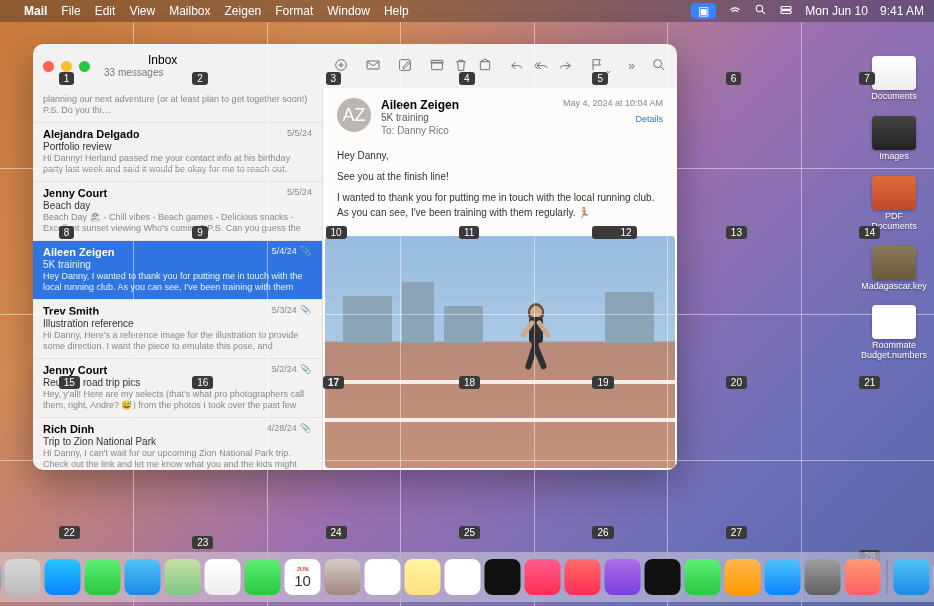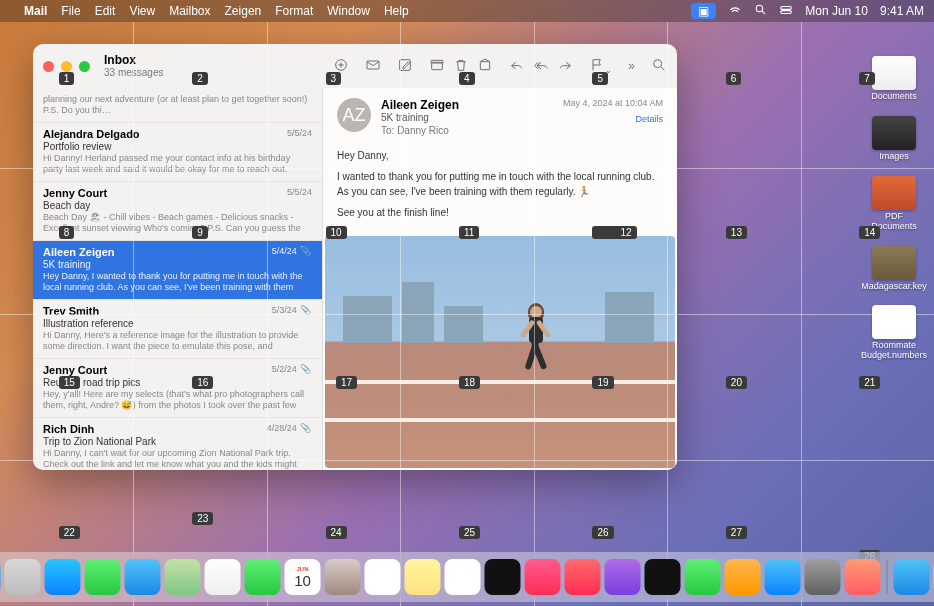--- a/index.html
+++ b/index.html
@@ -21,21 +21,21 @@
 .grid .hline { left:0; right:0; height:1px; }
 .numtag { position:absolute; background:#3a3a3a; color:#fff; font-size:10px; padding:1px 5px; border-radius:3px; pointer-events:none; font-weight:500; }
 
 
 .mail-window { position:absolute; left:33px; top:44px; width:644px; height:426px; background:#f4f2f0; border-radius:10px; box-shadow:0 12px 40px rgba(0,0,0,.35); overflow:hidden; display:flex; flex-direction:column; }
 .titlebar { height:44px; display:flex; align-items:center; padding:0 10px; gap:10px; }
 .traffic { display:flex; gap:7px; }
 .traffic span { width:11px; height:11px; border-radius:50%; display:block; }
 .tl-close{background:#ff5f57;} .tl-min{background:#febc2e;} .tl-max{background:#28c840;}
 .title-col { display:flex; flex-direction:column; line-height:1.1; margin-left:4px; }
-.title-col .t1{font-size:12px; font-weight:700;} .title-col .t2{font-size:10px; color:#777;}
+.title-col .t1{font-size:12px; font-weight:400;margin-left:44px;} .title-col .t2{font-size:10px; color:#777;}
 .toolbar { margin-left:auto; display:flex; gap:16px; color:#555; font-size:14px; align-items:center; }
 .toolbar svg { width:16px; height:16px; stroke:#666; fill:none; stroke-width:1.4; }
 .toolbar .grp { display:flex; gap:8px; }
 
 .mail-body { flex:1; display:flex; overflow:hidden; }
 .msg-list { width:290px; border-right:1px solid #ddd; overflow:hidden; font-size:10px; }
 .msg { padding:5px 10px 6px 10px; border-bottom:1px solid #e6e3e0; }
 .msg .row1 { display:flex; justify-content:space-between; }
 .msg .from { font-weight:600; font-size:11px; }
 .msg .date { font-size:9px; color:#888; }
@@ -248,22 +248,22 @@
           <div class="sb">5K training</div>
           <div class="to"><span>To:</span> <span>Danny Rico</span></div>
         </div>
         <div class="rh-meta">
           <div>May 4, 2024 at 10:04 AM</div>
           <span class="det">Details</span>
         </div>
       </div>
       <div class="reader-body">
         <p>Hey Danny,</p>
+        <p>See you at the finish line!</p>
         <p>I wanted to thank you for putting me in touch with the local running club. As you can see, I've been training with them regularly. 🏃🏼</p>
-        <p>See you at the finish line!</p>
       </div>
       <div class="reader-img">
         <div class="bldg" style="left:5%;width:14%;height:20%"></div>
         <div class="bldg" style="left:22%;width:9%;height:26%"></div>
         <div class="bldg" style="left:34%;width:11%;height:16%"></div>
         <div class="bldg" style="left:80%;width:14%;height:22%"></div>
         <div class="track"></div>
         <div class="runner">
           <div class="hair"></div>
             <div class="head"></div>
@@ -320,27 +320,27 @@
     <div class="numtag" style="left: 859.286px; top: 50px;">7</div>
     <div class="numtag" style="left: 58.7143px; top: 204px;">8</div>
     <div class="numtag" style="left: 192.143px; top: 204px;">9</div>
     <div class="numtag" style="left: 325.571px; top: 204px;">10</div>
     <div class="numtag" style="left: 459px; top: 204px;">11</div>
     <div class="numtag" style="left: 592.429px; top: 204px; padding-left: 28px;">12</div>
     <div class="numtag" style="left: 725.857px; top: 204px;">13</div>
     <div class="numtag" style="left: 859.286px; top: 204px;">14</div>
     <div class="numtag" style="left: 58.7143px; top: 354px;">15</div>
     <div class="numtag" style="left: 192.143px; top: 354px;">16</div>
-    <div class="numtag" style="left: 336px; top: 354px;">17</div>
+    <div class="numtag" style="left: 323px; top: 354px; font-weight: bold;">17</div>
     <div class="numtag" style="left: 459px; top: 354px;">18</div>
     <div class="numtag" style="left: 592.429px; top: 354px;">19</div>
     <div class="numtag" style="left: 725.857px; top: 354px;">20</div>
     <div class="numtag" style="left: 859.286px; top: 354px;">21</div>
     <div class="numtag" style="left: 58.7143px; top: 504px;">22</div>
-    <div class="numtag" style="left: 192.143px; top: 490px; text-align: right;">23</div>
+    <div class="numtag" style="left: 192.143px; top: 514px; text-align: right;">23</div>
     <div class="numtag" style="left: 325.571px; top: 504px;">24</div>
     <div class="numtag" style="left: 459px; top: 504px;">25</div>
     <div class="numtag" style="left: 592.429px; top: 504px;">26</div>
     <div class="numtag" style="left: 725.857px; top: 504px;">27</div>
     <div class="numtag" style="left: 859.286px; top: 528px;">28</div>
   </div>
 
 <div class="dock" id="dock">
     <div class="app" style="background: linear-gradient(rgb(41, 196, 255), rgb(10, 132, 255));"></div>
     <div class="app" style="background: linear-gradient(rgb(216, 216, 216), rgb(188, 188, 188));"></div>

